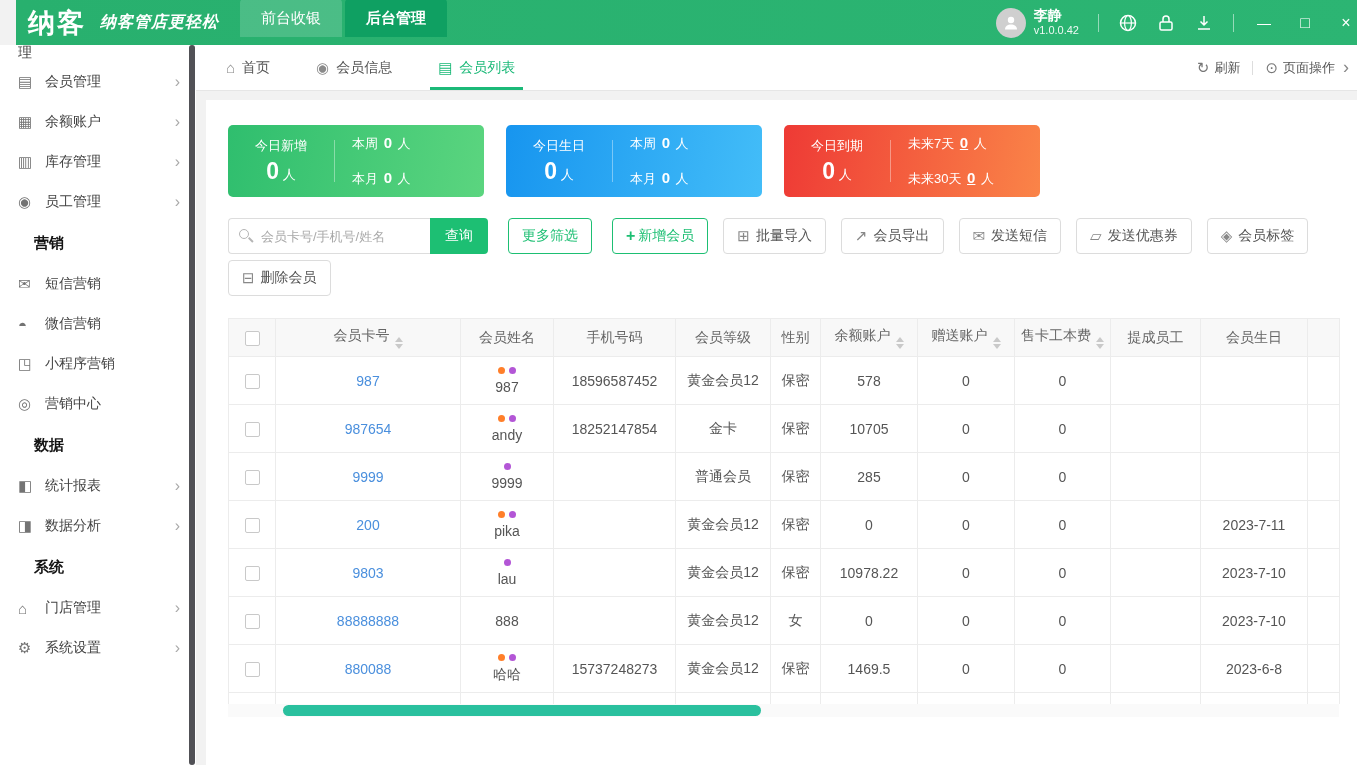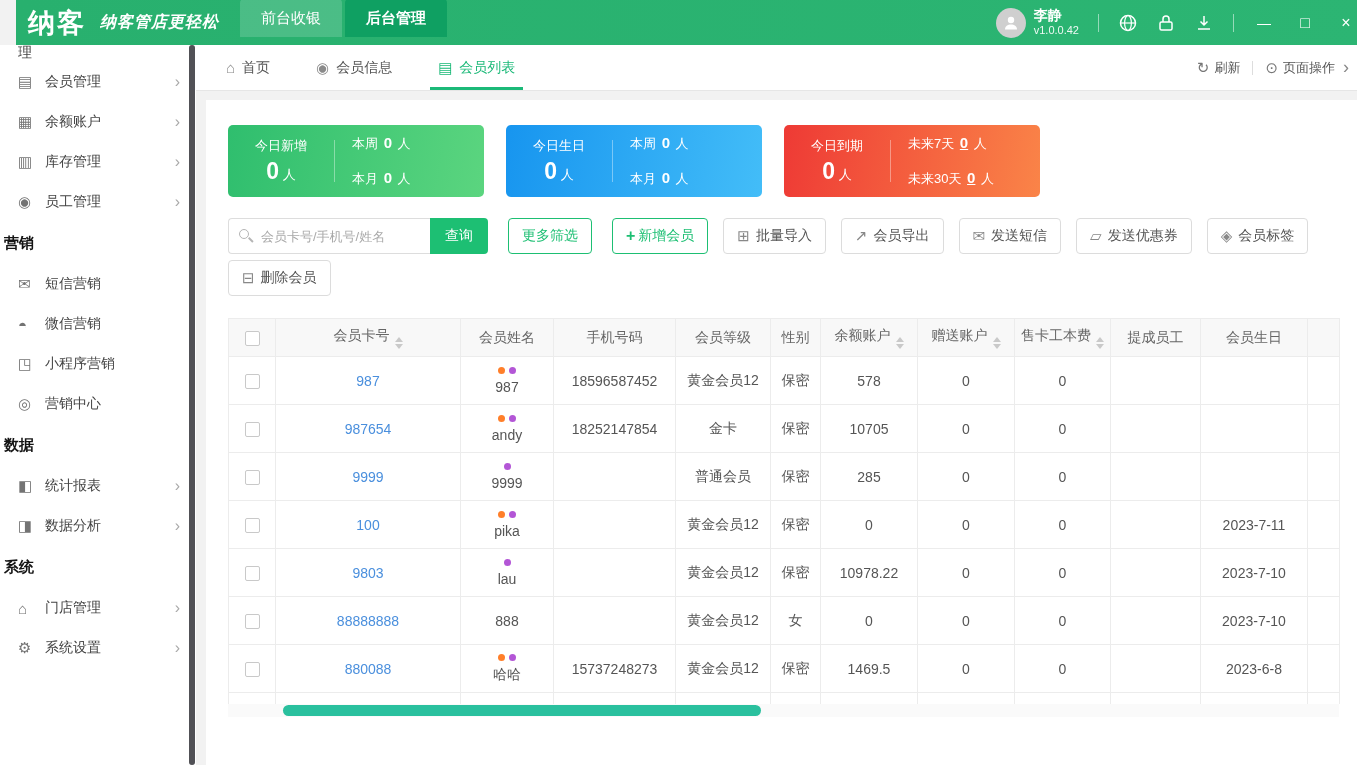--- a/index.html
+++ b/index.html
@@ -26,21 +26,21 @@
 
   
   .sidebar{position:absolute;top:45px;left:0;width:196px;height:720px;background:#fff;z-index:4}
   .side-scroll{position:absolute;top:0;right:1px;width:6px;height:100%;background:#d9d9d9;border-radius:3px}
   .side-thumb{position:absolute;top:0;left:0;width:6px;height:100%;background:#515156;border-radius:3px}
   .side-partial{height:17px;line-height:15px;overflow:hidden;padding-left:18px;font-size:14px;color:#444}
   .side-item{height:40px;display:flex;align-items:center;padding:0 16px 0 18px;font-size:14px;color:#444;cursor:pointer}
   .side-item .sicon{width:22px;font-size:15px;color:#737373;flex:none}
   .side-item .slabel{margin-left:5px}
   .side-item .sarrow{margin-left:auto;color:#aaa;font-size:16px}
-  .side-section{height:42px;display:flex;align-items:center;padding-left:4px;font-size:15px;font-weight:bold;color:#141414}
+  .side-section{height:42px;display:flex;align-items:center;padding-left:34px;font-size:15px;font-weight:bold;color:#141414}
 
   
   .tabbar{position:absolute;left:196px;top:45px;width:1161px;height:46px;background:#fff;border-bottom:1px solid #e6e6e6;display:flex;align-items:stretch;padding:0 8px 0 30px;z-index:3}
   .tabs{display:flex}
   .tab{display:flex;align-items:center;gap:7px;margin-right:46px;font-size:14px;color:#555;position:relative;cursor:pointer}
   .tab .ticon{font-size:15px;color:#8a8a8a}
   .tab.active{color:#1bb978}
   .tab.active .ticon{color:#1bb978}
   .tab.active::after{content:"";position:absolute;bottom:0;left:-8px;right:-8px;height:3px;background:#1bb978}
   .tab-actions{margin-left:auto;display:flex;align-items:center;font-size:13px;color:#555}
@@ -405,21 +405,21 @@
           <td>保密</td>
           <td>285</td>
           <td>0</td>
           <td>0</td>
           <td></td>
           <td></td>
           <td></td>
         </tr>
         <tr>
           <td><span class="cb"></span></td>
-          <td><span class="link">100</span></td>
+          <td><span class="link">200</span></td>
           <td>
             <div class="dots"><span class="dot" style="background: rgb(255, 127, 42);"></span><span class="dot" style="background: rgb(179, 86, 214);"></span></div>
             <div>pika</div>
           </td>
           <td></td>
           <td>黄金会员12</td>
           <td>保密</td>
           <td>0</td>
           <td>0</td>
           <td>0</td>

